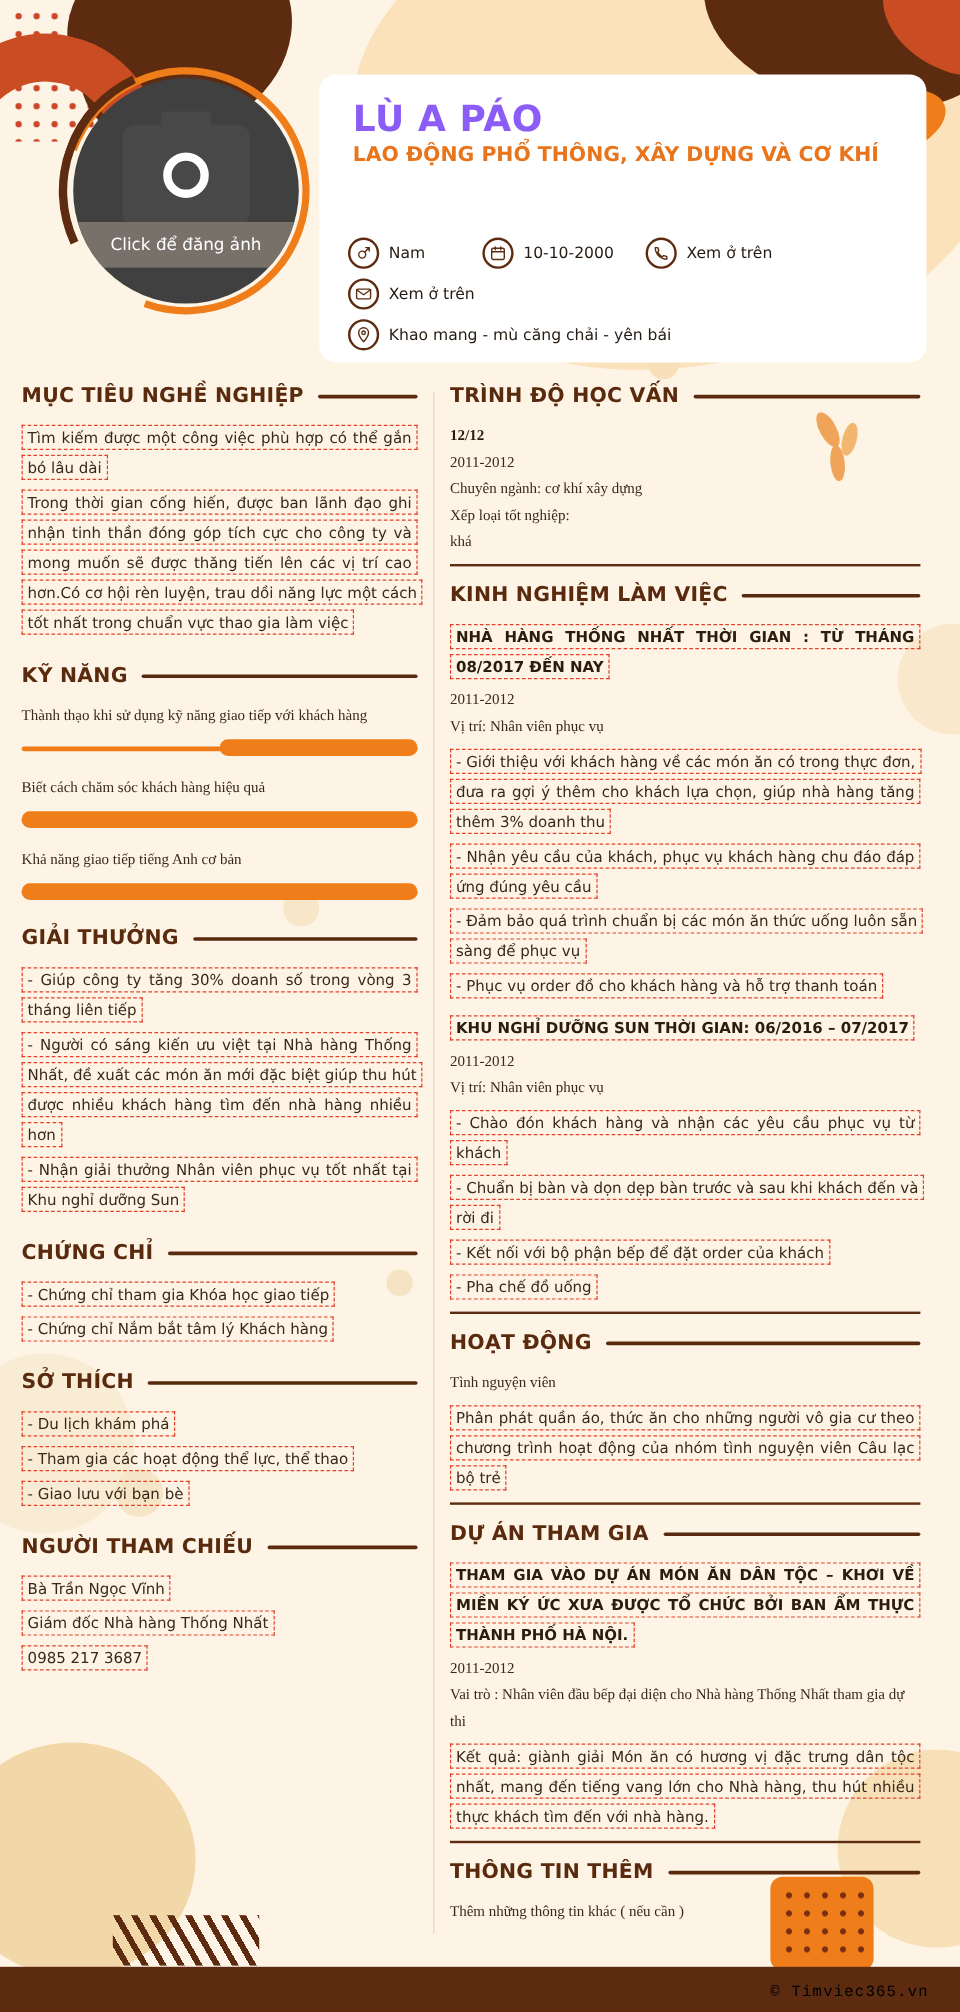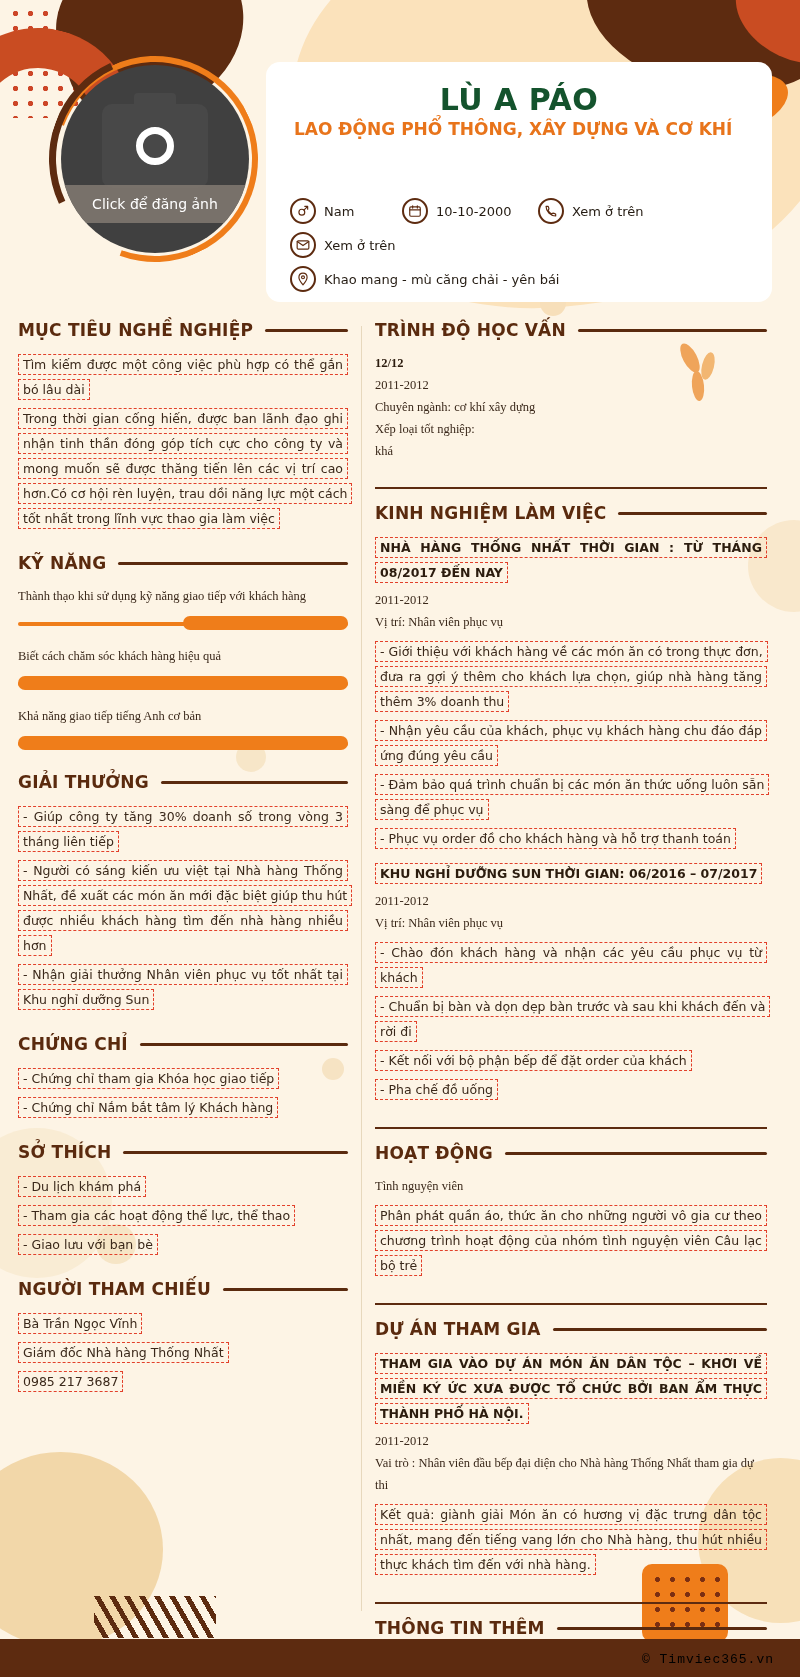--- a/index.html
+++ b/index.html
@@ -49,21 +49,21 @@
   
   .footer-bar { position:absolute; left:0; bottom:0; width:800px; height:38px;
                 background:#5d2b10; z-index:3; }
   .copyright { position:absolute; right:26px; bottom:10px; z-index:5;
                font-family:"Liberation Mono","DejaVu Sans Mono",monospace;
                color:#000000; font-size:13px; letter-spacing:1px; }
 
   
   .head-panel { position:absolute; left:266px; top:62px; width:506px; height:240px;
                 background:#ffffff; border-radius:14px; z-index:2; padding:20px 28px; }
-  .cv-name { font-size:30px; font-weight:bold; color:#14532d; letter-spacing:.5px;text-align:center; }
+  .cv-name { font-size:30px; font-weight:bold; color:#8b5cf6; letter-spacing:.5px; }
   .cv-title { margin-top:0; width:450px; font-size:17px; font-weight:bold;
               color:#e8741b; line-height:1.45; }
 
   .photo { position:absolute; left:52px; top:56px; width:206px; height:206px; z-index:4; cursor:pointer; }
   .ring-orange { position:absolute; inset:0; border-radius:50%;
                  border:6px solid transparent; border-top-color:#ef7d1a;
                  border-right-color:#ef7d1a; border-bottom-color:#ef7d1a;
                  transform:rotate(-25deg); }
   .ring-brown { position:absolute; inset:-3px; border-radius:50%;
                 border:7px solid transparent; border-left-color:#5d2b10;
@@ -96,21 +96,21 @@
 
   
   .col-left  { position:absolute; left:18px;  top:320px; width:330px; z-index:2; }
   .col-right { position:absolute; left:375px; top:320px; width:392px; z-index:2; }
 
   .sec-h { display:flex; align-items:center; gap:12px; color:#5a2a0e;
            font-size:17px; font-weight:bold; margin-bottom:12px; letter-spacing:.2px; }
   .sec-h .rule { flex:1; height:3px; background:#5a2a0e; border-radius:2px; }
 
   .lsec { margin-bottom:22px; }
-  .rsec { border-top:2px solid #5d2b10; padding-top:14px; margin-top:25px; }
+  .rsec { border-top:2px solid #5d2b10; padding-top:14px; margin-top:8px; }
   .rsec.first { border-top:none; padding-top:0; margin-top:0; }
 
   .dashed { font-size:12.5px; line-height:25px; color:#3a281a; text-align:justify;
             margin-bottom:4px; cursor:text; }
   .dashed > span { border:1px dashed #e2402a; padding:2px 4px;
             -webkit-box-decoration-break:clone; box-decoration-break:clone; }
   .dashed.b > span { font-weight:bold; color:#2c1c0e; }
   .plain { font-size:12.5px; line-height:22px; color:#3a281a;font-family:Liberation Serif, serif; }
   .plain.b { font-weight:bold; color:#2c1c0e; }
   .gap-s { margin-top:6px; } .gap-m { margin-top:10px; }
@@ -214,21 +214,21 @@
   </div>
 
   <div class="col-left">
 
     <section class="lsec">
       <div class="sec-h">
         <span>MỤC TIÊU NGHỀ NGHIỆP</span>
         <span class="rule"></span>
       </div>
       <div class="dashed"><span>Tìm kiếm được một công việc phù hợp có thể gắn bó lâu dài</span></div>
-      <div class="dashed"><span>Trong thời gian cống hiến, được ban lãnh đạo ghi nhận tinh thần đóng góp tích cực cho công ty và mong muốn sẽ được thăng tiến lên các vị trí cao hơn.Có cơ hội rèn luyện, trau dồi năng lực một cách tốt nhất trong lĩnh vực thao gia làm việc</span></div>
+      <div class="dashed"><span>Trong thời gian cống hiến, được ban lãnh đạo ghi nhận tinh thần đóng góp tích cực cho công ty và mong muốn sẽ được thăng tiến lên các vị trí cao hơn.Có cơ hội rèn luyện, trau dồi năng lực một cách tốt nhất trong chuẩn vực thao gia làm việc</span></div>
     </section>
 
     <section class="lsec">
       <div class="sec-h">
         <span>KỸ NĂNG</span>
         <span class="rule"></span>
       </div>
       <div class="skill">
         <div class="plain skill-text">Thành thạo khi sử dụng kỹ năng giao tiếp với khách hàng</div>
         <div class="skill-bar">

